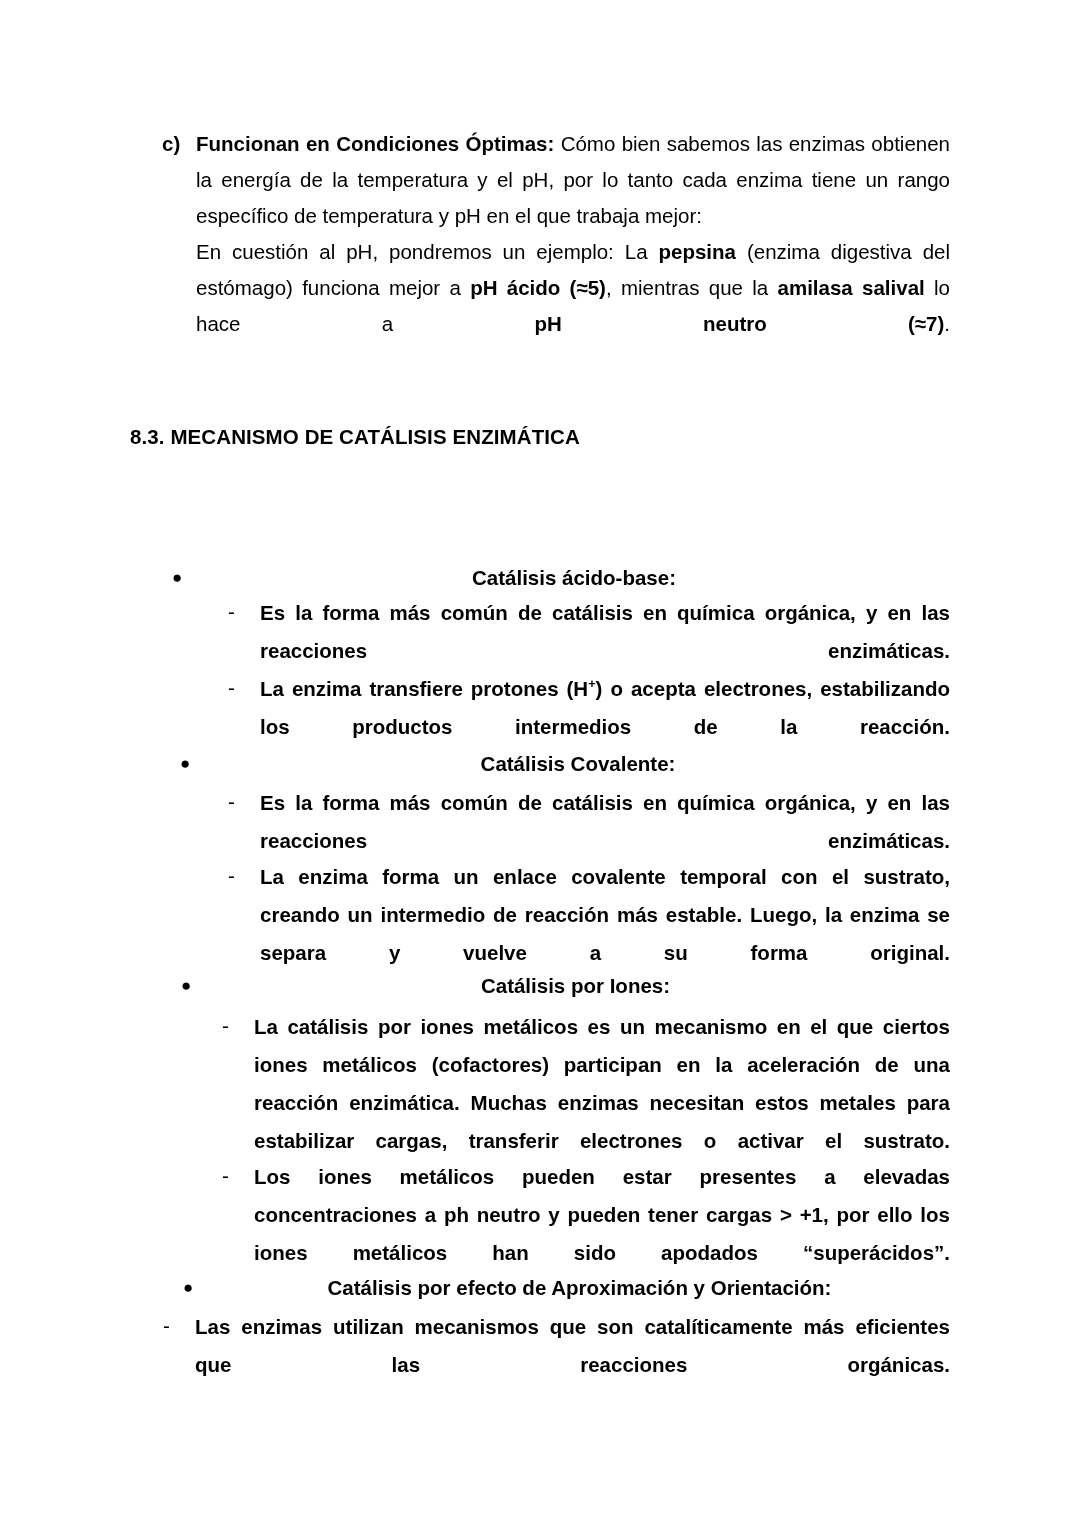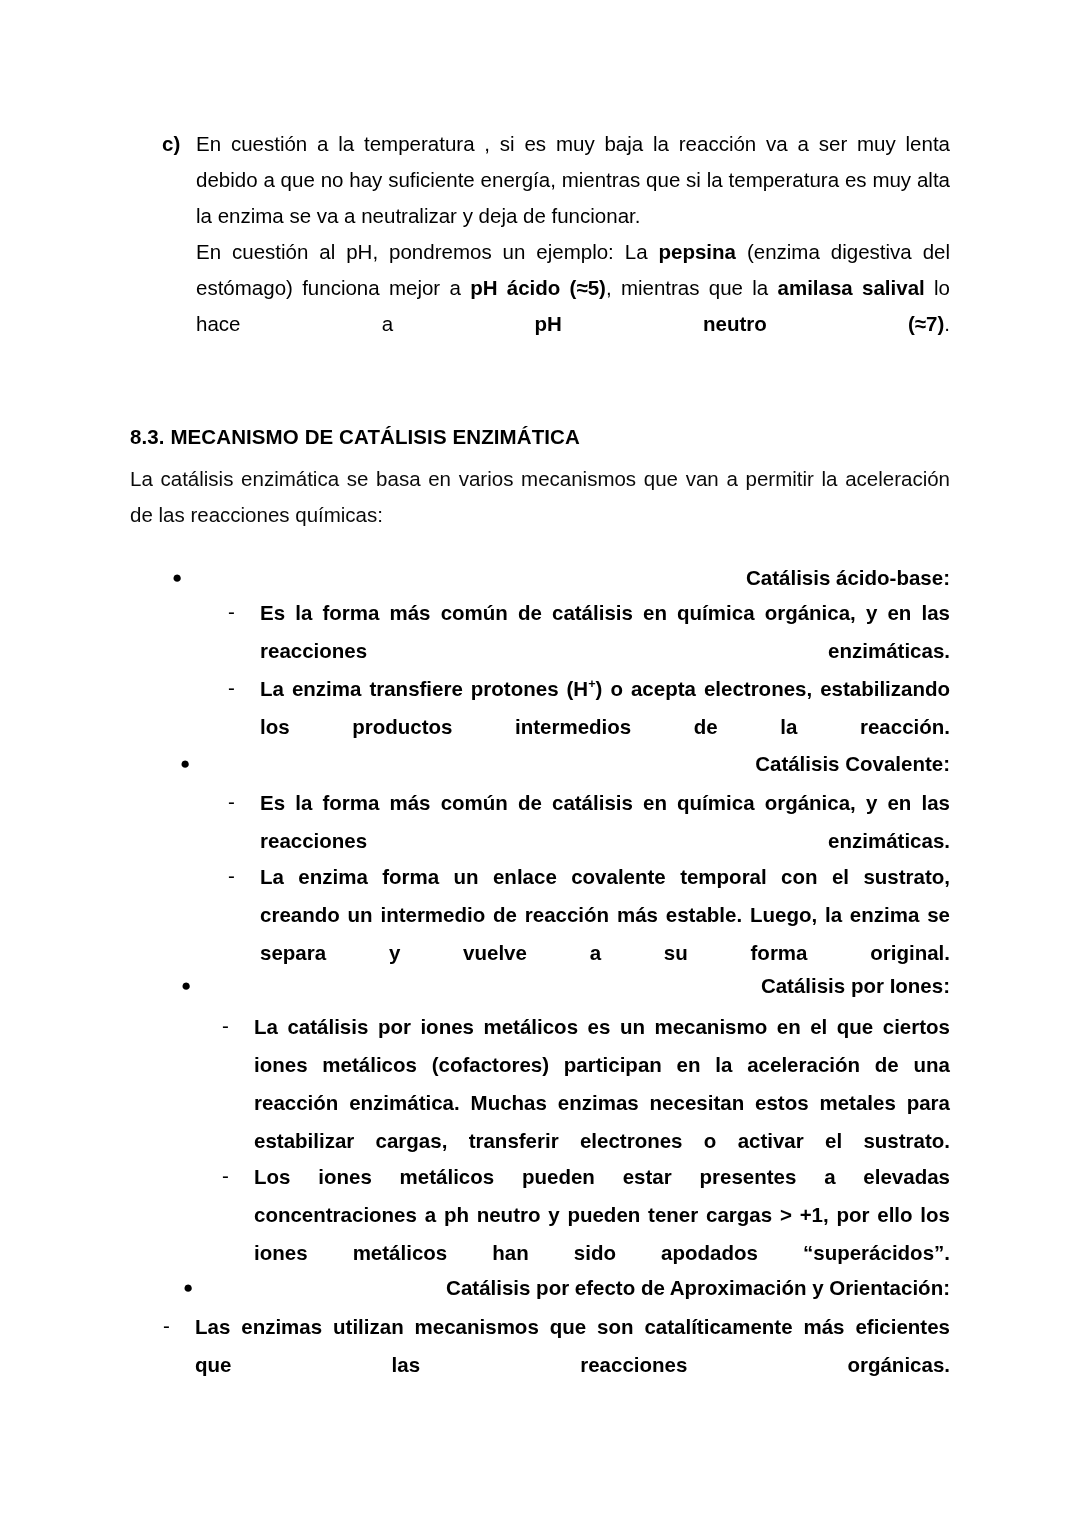--- a/index.html
+++ b/index.html
@@ -58,21 +58,21 @@
   .body-text.loose {
     line-height: 38px;
   }
   .body-text:last-child::after {
     content: "";
     display: inline-block;
     width: 100%;
     height: 0;
   }
   .nojust {
-    text-align: right;
+    text-align: center;
   }
 
   b, .b { font-weight: bold; }
 
   .sect-heading {
     position: absolute;
     font-size: 20.5px;
     font-weight: bold;
     line-height: 30px;
     letter-spacing: 0.1px;
@@ -124,27 +124,26 @@
   .sub .marker       { width: 32px; }
   .sub .body-text    { margin-left: 32px; font-weight: bold; }
 </style>
 </head>
 <body>
 
 <div class="page">
 
   <div class="hang" id="item-c">
     <span class="marker bold">c)</span>
-    <span class="body-text">En cuestión a la temperatura , si es muy baja la reacción va a ser muy lenta debido a que no hay suficiente energía, mientras que si la temperatura es muy alta la enzima se va a neutralizar y deja de funcionar.</span>
+    <span class="body-text"><b>Funcionan en Condiciones Óptimas:</b><span> Cómo bien sabemos las enzimas obtienen la energía de la temperatura y el pH, por lo tanto cada enzima tiene un rango específico de temperatura y pH en el que trabaja mejor:</span></span>
     <span class="body-text"><span>En cuestión al pH, pondremos un ejemplo: La </span><b>pepsina</b><span> (enzima digestiva del estómago) funciona mejor a </span><b>pH ácido (≈5)</b><span>, mientras que la </span><b>amilasa salival</b><span> lo hace a </span><b>pH neutro (≈7)</b><span>.</span></span>
   </div>
 
   <div class="sect-heading" id="heading-52">8.3. MECANISMO DE CATÁLISIS ENZIMÁTICA</div>
 
-  <div class="block" id="intro-para">La catálisis enzimática se basa en varios mecanismos que van a permitir la aceleración de las reacciones químicas:</div>
 
   <div class="hang" id="bullet-1">
     <span class="marker bullet bold">●</span>
     <span class="body-text title nojust b">Catálisis ácido-base:</span>
   </div>
 
   <div class="hang sub" id="sub-1a">
     <span class="marker">-</span>
     <span class="body-text loose">Es la forma más común de catálisis en química orgánica, y en las reacciones enzimáticas.</span>
   </div>

